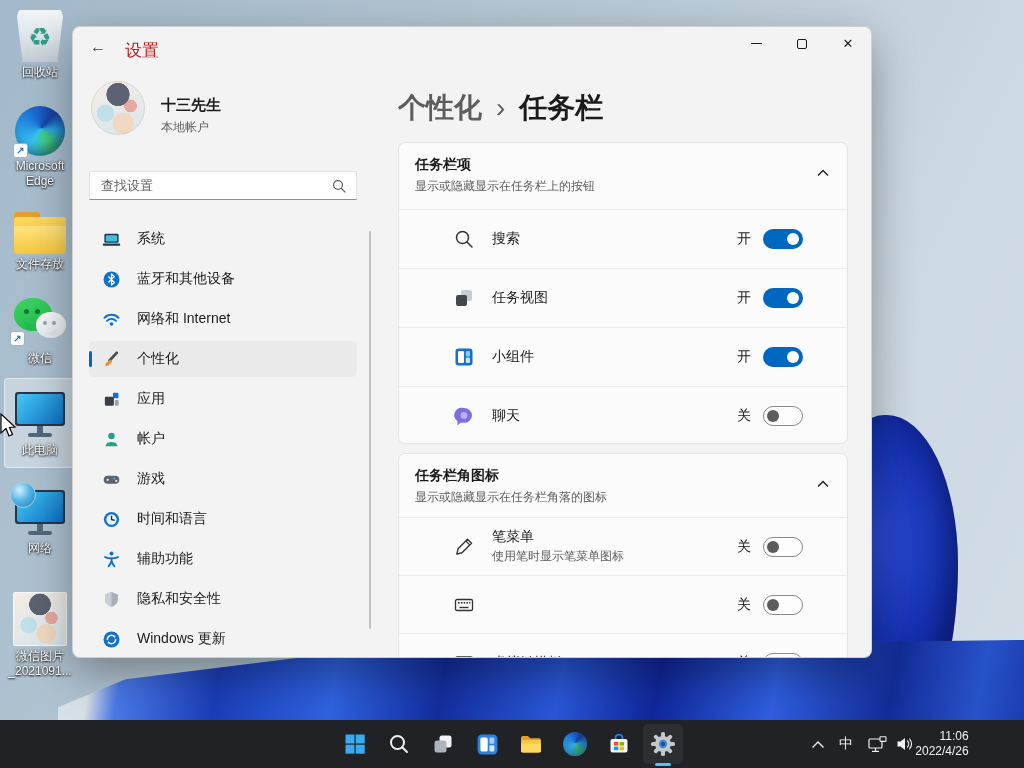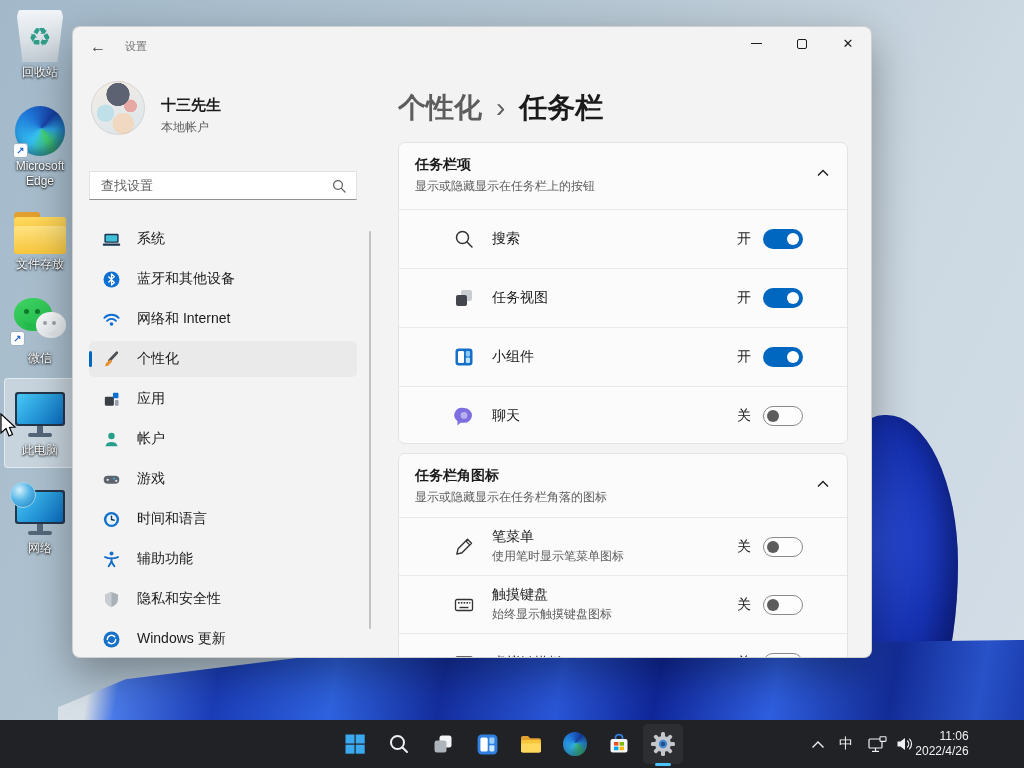--- a/index.html
+++ b/index.html
@@ -74,21 +74,21 @@
 
   .cursor { position:absolute; left:0px; top:413px; z-index:50; }
 
   
   .win { position:absolute; left:72px; top:26px; width:800px; height:632px; background:#f3f3f3;
     border-radius:8px; border:1px solid rgba(0,0,0,.14); box-shadow:0 16px 44px rgba(0,0,0,.35);
     overflow:hidden; z-index:10; }
   .titlebar { position:absolute; left:0; top:0; width:100%; height:40px; }
   .back-btn { position:absolute; left:14px; top:9px; width:22px; height:22px; font-size:16px; color:#444;
     text-align:center; line-height:22px; cursor:pointer; }
-  .wtitle { position:absolute; left:52px; top:12px; font-size:11px; color:#737373; }
+  .wtitle { position:absolute; left:52px; top:12px; font-size:17px; color:#b91c1c; }
   .caption { position:absolute; right:0; top:0; display:flex; }
   .cbtn { width:46px; height:33px; display:flex; align-items:center; justify-content:center; cursor:pointer; }
   .g-min { width:11px; height:1px; background:#1b1b1b; }
   .g-max { width:10px; height:10px; border:1px solid #1b1b1b; border-radius:2px; }
   .g-close { font-size:13px; color:#1b1b1b; line-height:1; }
 
   
   .leftpane { position:absolute; left:16px; top:40px; width:286px; height:592px; }
   .avatar { position:absolute; left:2px; top:14px; width:54px; height:54px; border-radius:50%;
     border:1px solid rgba(0,0,0,.08);
@@ -222,20 +222,27 @@
       <div class="frame">
           <div class="scr"></div>
         </div>
         <div class="neck"></div>
         <div class="foot"></div>
       <div class="globe"></div>
     </div>
     <div class="dlabel">网络</div>
   </div>
 
+  <div class="dicon" style="left:1px;top:592px;">
+    <div class="art thumb-art"></div>
+    <div class="dlabel">
+      <div>微信图片</div>
+      <div>_2021091...</div>
+    </div>
+  </div>
 
   <svg class="cursor" width="18" height="26" viewBox="0 0 18 26">
     <polygon points="1,1 1,20 6,15.5 9,23 12.5,21.5 9.5,14.5 15,14" fill="#fff" stroke="#000" stroke-width="1.2"></polygon>
   </svg>
 
   <div class="win">
 
     <div class="titlebar">
       <div class="back-btn"><span>←</span></div>
       <div class="wtitle">设置</div>
@@ -507,24 +514,20 @@
                 <g fill="#333">
                   <rect x="5" y="8" width="1.6" height="1.6"></rect>
                   <rect x="7.8" y="8" width="1.6" height="1.6"></rect>
                   <rect x="10.6" y="8" width="1.6" height="1.6"></rect>
                   <rect x="13.4" y="8" width="1.6" height="1.6"></rect>
                   <rect x="16.2" y="8" width="1.1" height="1.6"></rect>
                 </g>
                 <line x1="6.5" y1="13.5" x2="15.5" y2="13.5" stroke="#333" stroke-width="1.4"></line>
               </svg>
           </span>
-          <div class="row-texts">
-            <span class="row-label">触摸键盘</span>
-            <span class="row-sub">始终显示触摸键盘图标</span>
-          </div>
           <div class="row-right">
             <span class="state-label">关</span>
             <div class="toggle off">
                 <div class="knob"></div>
               </div>
           </div>
         </div>
 
         <div class="trow">
           <span class="row-ico">

